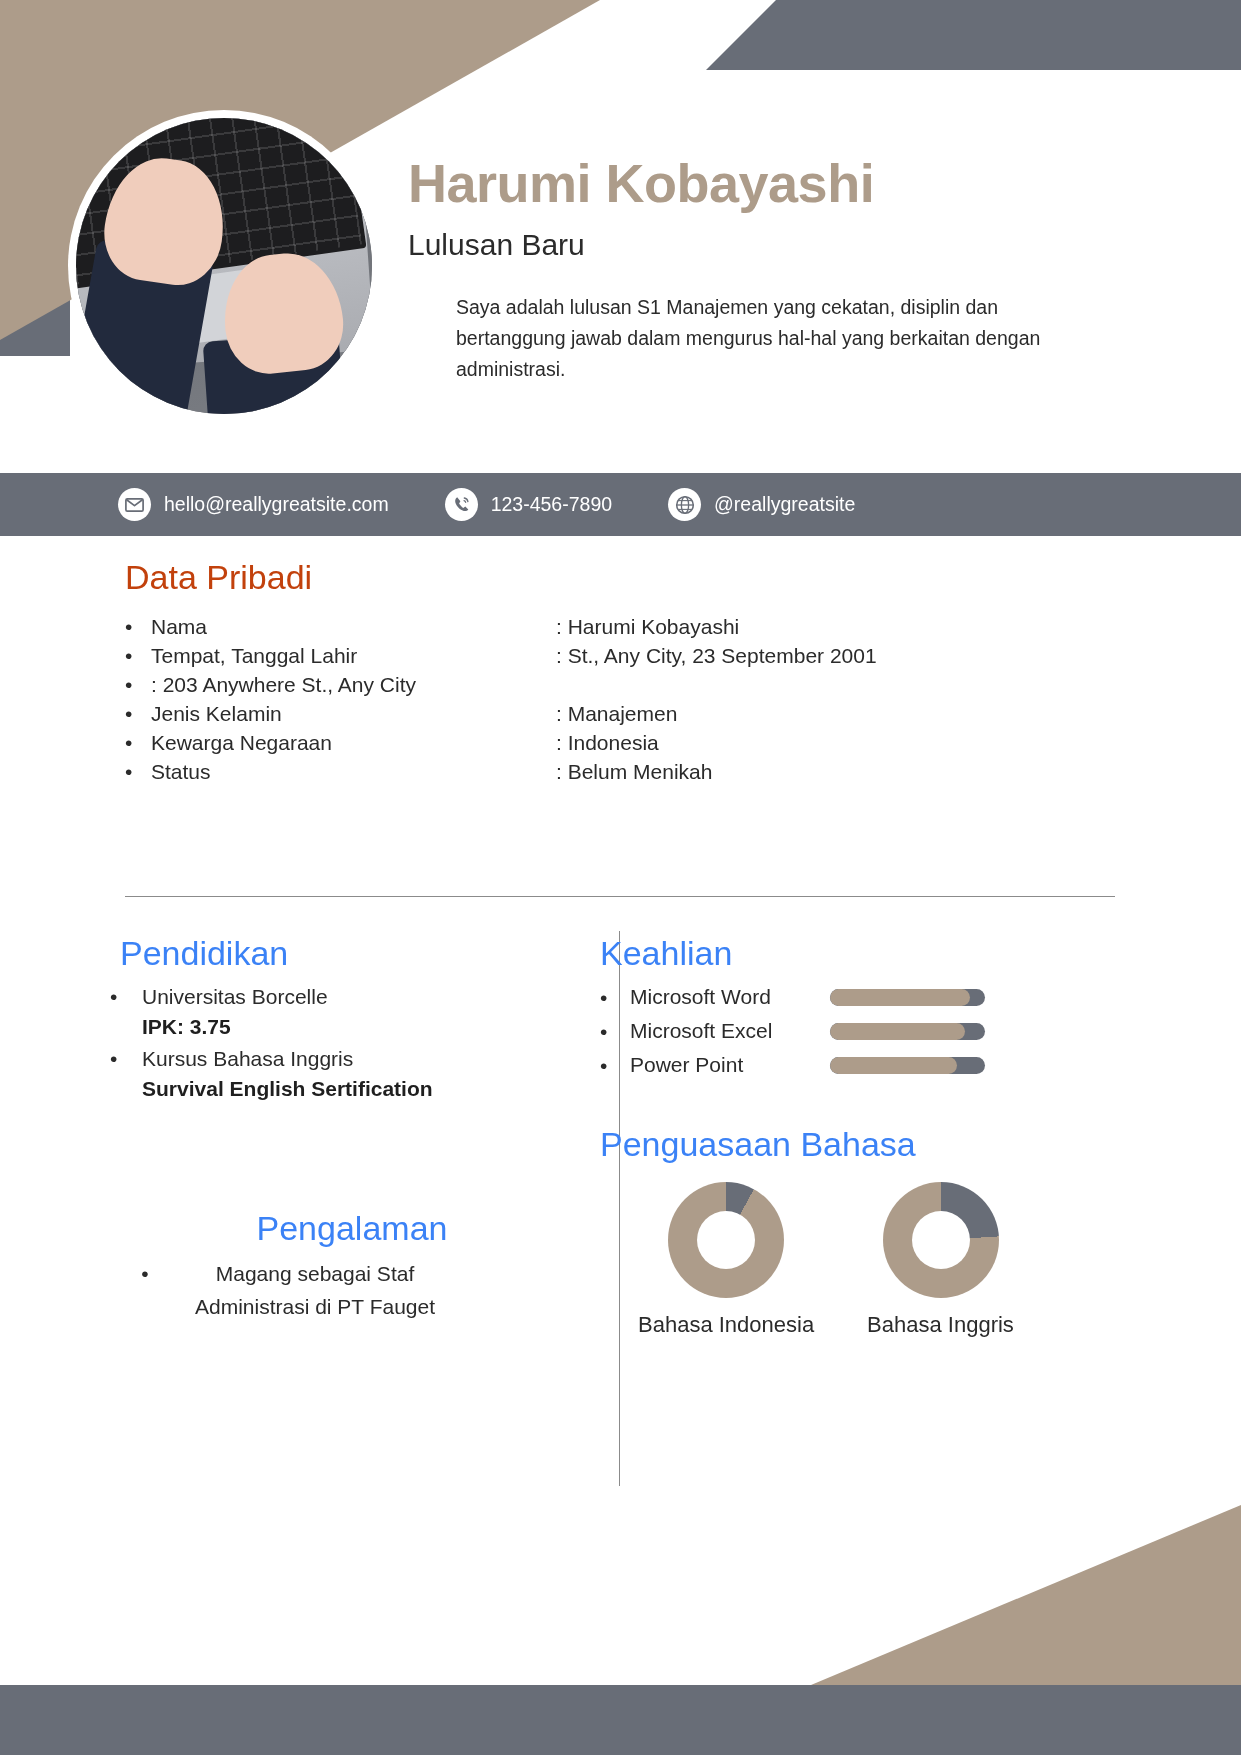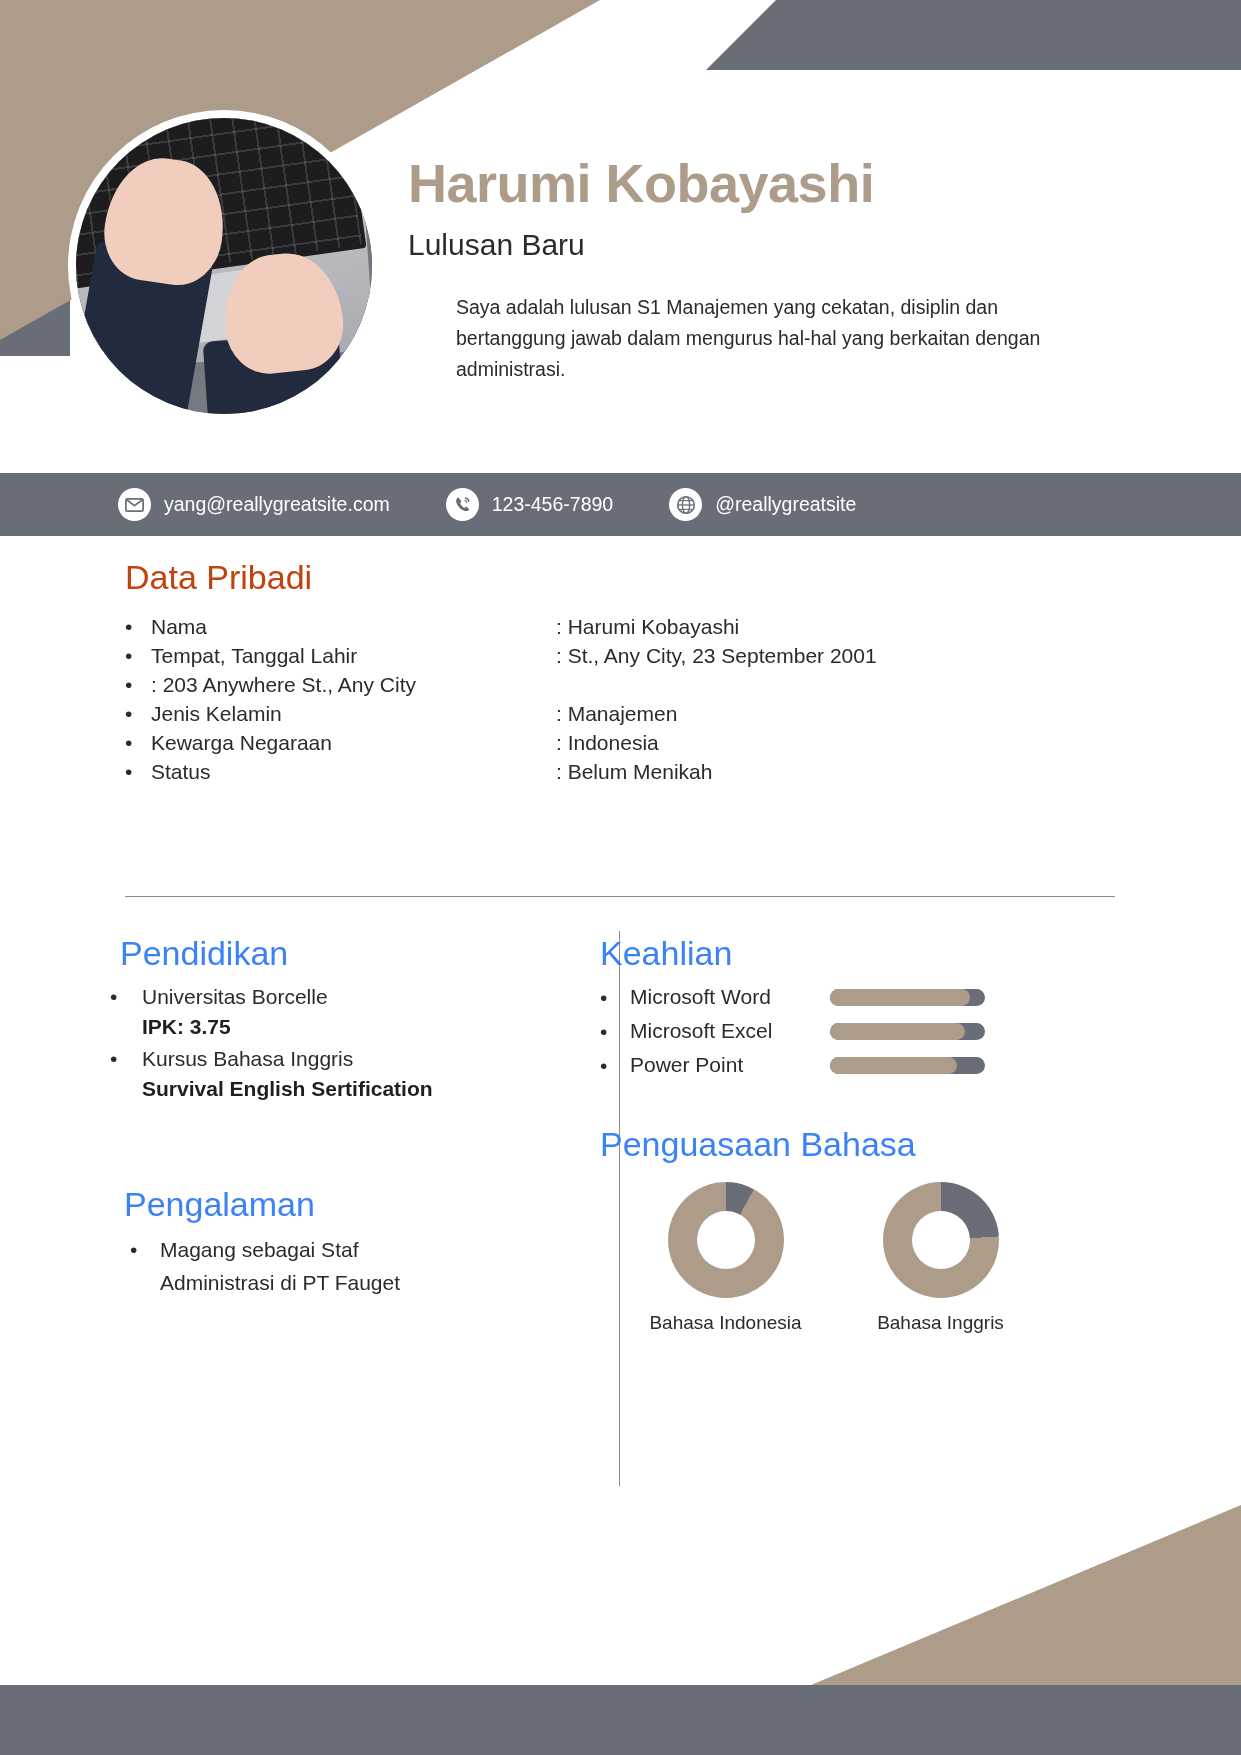--- a/index.html
+++ b/index.html
@@ -277,21 +277,21 @@
   }
   .edu-bullet { width: 32px; flex-shrink: 0; font-size: 21px; line-height: 1; }
   .edu-sub {
     margin-left: 32px;
     font-size: 21px;
     font-weight: 700;
     color: #1f1f1f;
     margin-top: 6px;
   }
 
-  .exp-wrap { margin-top: 84px; padding-left: 14px; }
+  .exp-wrap { margin-top: 108px; padding-left: 14px; text-align: center; }
   .exp-title { margin-bottom: 10px; }
   .exp-list { list-style: none; padding-left: 6px; }
   .exp-line {
     display: flex;
     align-items: baseline;
     font-size: 21px;
     color: #2b2b2b;
     line-height: 1.55;
   }
   .exp-bullet { width: 30px; flex-shrink: 0; font-size: 21px; line-height: 1; }
@@ -349,21 +349,21 @@
     content: "";
     position: absolute;
     left: 50%; top: 50%;
     transform: translate(-50%, -50%);
     width: 58px; height: 58px;
     border-radius: 50%;
     background: #ffffff;
   }
   .donut-label {
     margin-top: 14px;
-    font-size: 19px;
+    font-size: 22px;
     color: #2b2b2b;
     white-space: nowrap;
   }
 </style>
 </head>
 <body>
 
 <div class="page">
 
   <div class="deco-top-left-gray"></div>
@@ -399,21 +399,21 @@
 
   <div class="contact-bar">
 
     <div class="contact-item c1">
       <span class="cicon">
         <svg width="19" height="14" viewBox="0 0 19 14">
           <rect x="0.9" y="0.9" width="17.2" height="12.2" rx="1.4" fill="none" stroke="#686d77" stroke-width="1.7"></rect>
           <path d="M1.6 1.7 L9.5 7.6 L17.4 1.7" fill="none" stroke="#686d77" stroke-width="1.7" stroke-linejoin="round"></path>
         </svg>
       </span>
-      <span>yang@reallygreatsite.com</span>
+      <span>hello@reallygreatsite.com</span>
     </div>
 
     <div class="contact-item c2">
       <span class="cicon">
         <svg width="19" height="19" viewBox="0 0 19 19">
           <path d="M5.2 2.2 C3.4 3.4 2.6 5.6 3.6 8.2 C4.7 11.2 7.4 14.2 10.6 15.6 C13.0 16.6 15.1 16.1 16.3 14.4 L13.3 11.6 L11.3 12.9 C10.0 12.0 8.0 10.0 7.1 8.4 L8.4 6.3 Z" fill="#686d77"></path>
           <path d="M12.3 3.0 C14.2 3.3 15.6 4.7 15.9 6.6" fill="none" stroke="#686d77" stroke-width="1.3" stroke-linecap="round"></path>
           <path d="M12.0 5.6 C13.0 5.8 13.5 6.3 13.7 7.3" fill="none" stroke="#686d77" stroke-width="1.2" stroke-linecap="round"></path>
         </svg>
       </span>

